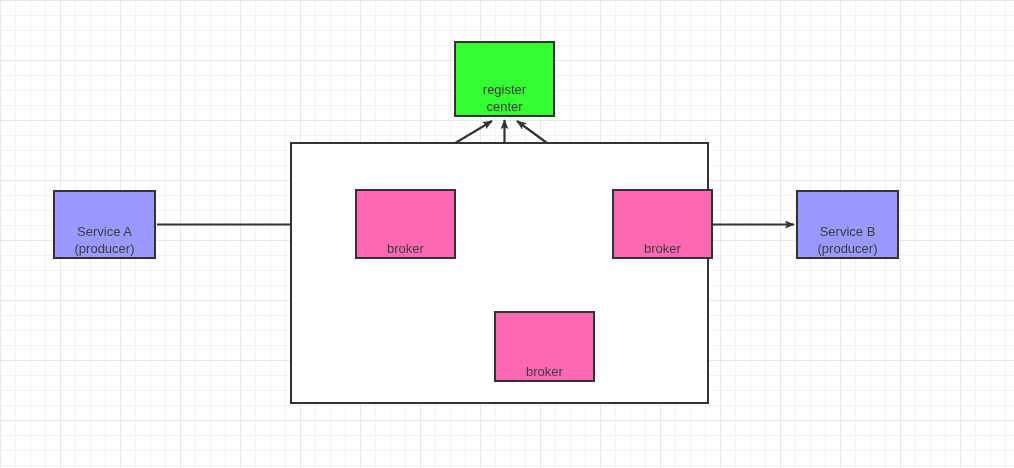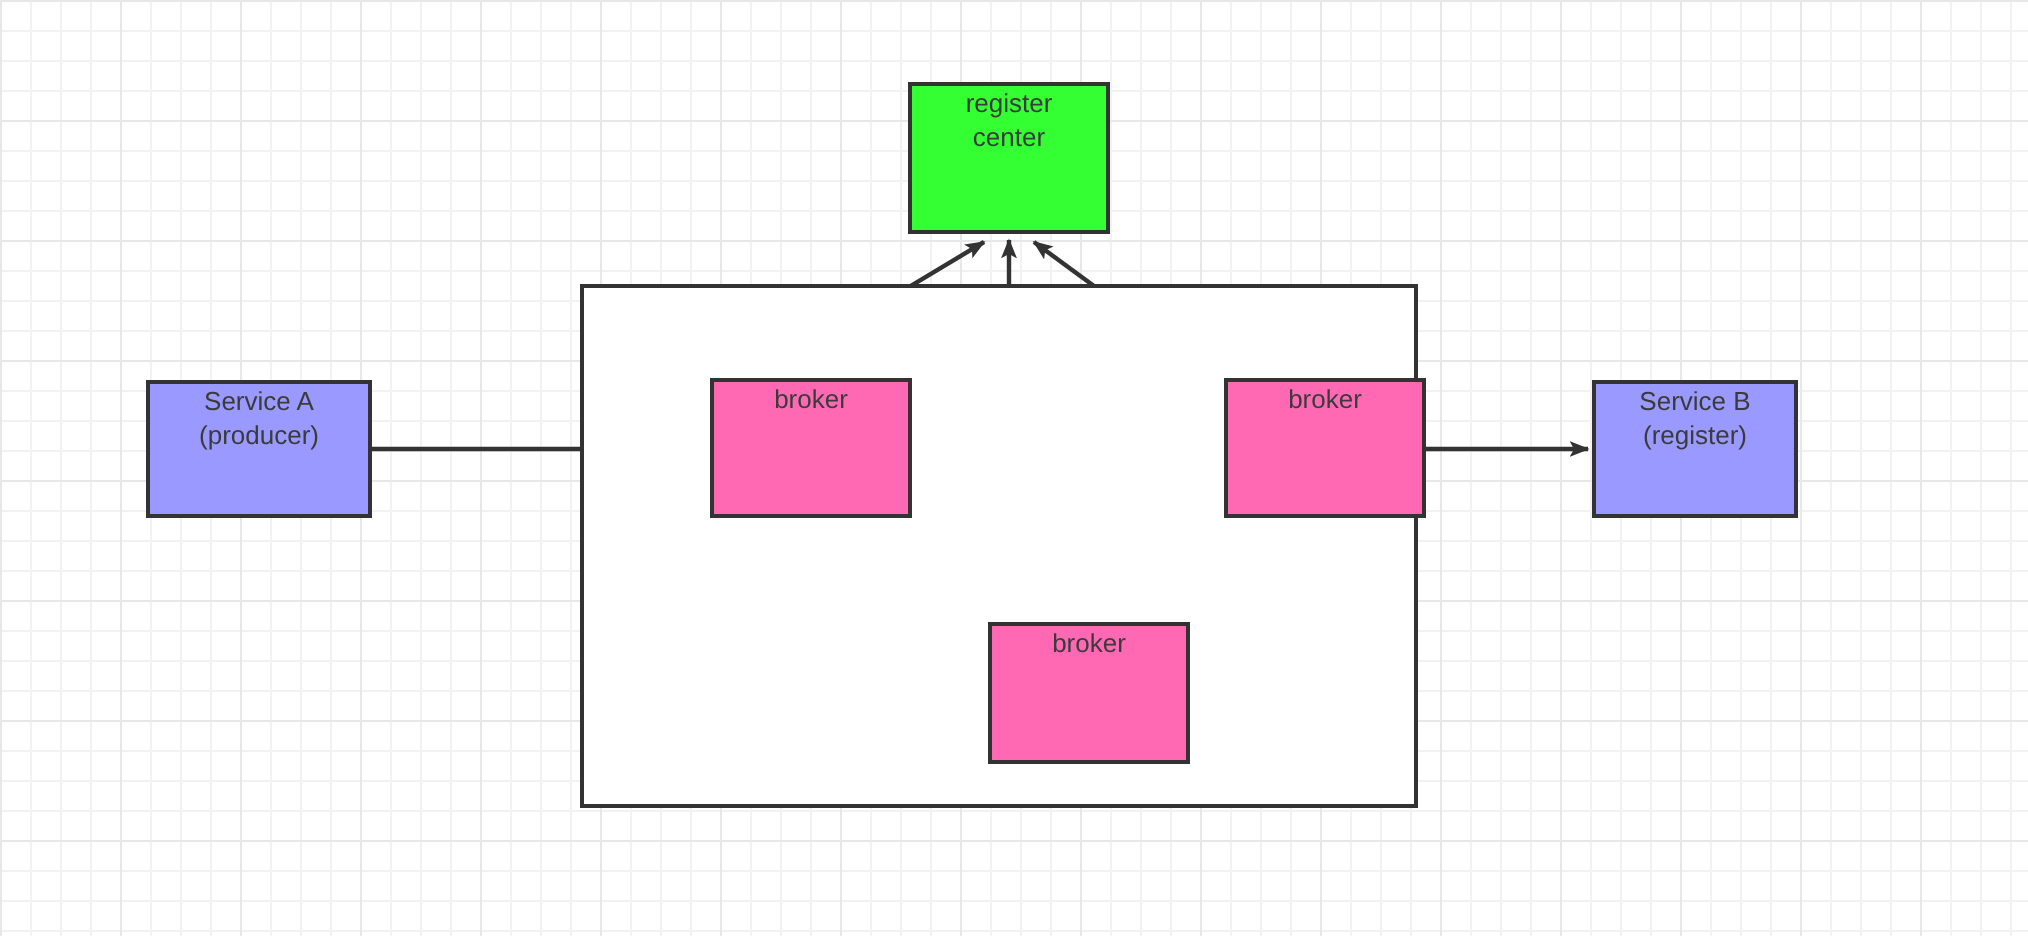--- a/index.html
+++ b/index.html
@@ -32,21 +32,21 @@
     top: 0;
     width: 1014px;
     height: 468px;
     pointer-events: none;
   }
   .node {
     position: absolute;
     box-sizing: border-box;
     border: 2px solid #333333;
     display: flex;
-    align-items: flex-start;
+    align-items: flex-end;
     justify-content: center;
     text-align: center;
     color: #3b3b3b;
     font-size: 13px;
     line-height: 17px;
     white-space: pre-line;
     font-family: "Liberation Sans", sans-serif;
   }
   .node-green { background: #33ff33; }
   .node-pink  { background: #ff69b4; margin-left: 40px; }
@@ -81,35 +81,35 @@
     <line x1="504.5" y1="310" x2="504.5" y2="120" stroke="#333333" stroke-width="2.2" marker-end="url(#arrowhead)"></line>
   </svg>
 
   <div class="group-box" style="left:290px; top:142px; width:419px; height:262px;"></div>
 
   <div class="node node-green" style="left:454px; top:41px; width:101px; height:76px;">
     <span>register
 center</span>
   </div>
 
-  <div class="node node-blue" style="left:53px; top:190px; width:113px; height:69px;margin-left:20px;">
+  <div class="node node-blue" style="left:53px; top:190px; width:103px; height:69px;">
     <span>Service A
 (producer)</span>
   </div>
 
   <div class="node node-pink" style="left:315px; top:189px; width:101px; height:70px;">
     <span>broker</span>
   </div>
 
   <div class="node node-pink" style="left:572px; top:189px; width:101px; height:70px;">
     <span>broker</span>
   </div>
 
   <div class="node node-pink" style="left:454px; top:311px; width:101px; height:71px;">
     <span>broker</span>
   </div>
 
   <div class="node node-blue" style="left:796px; top:190px; width:103px; height:69px;">
     <span>Service B
-(register)</span>
+(producer)</span>
   </div>
 
 </div>
 
 </body></html>

